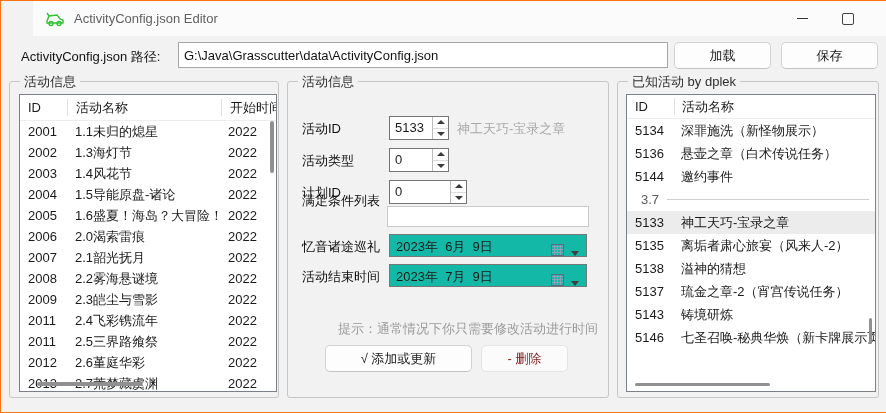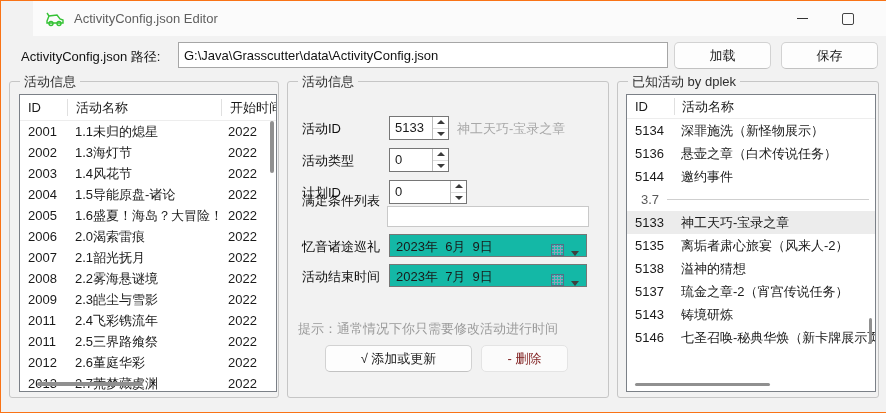--- a/index.html
+++ b/index.html
@@ -81,21 +81,21 @@
   .datebox{position:absolute;left:101px;width:198px;height:23px;box-sizing:border-box;border:1px solid #767676;background:#14b8a6;
     display:flex;align-items:flex-end;padding-left:6px;}
   #date-start{top:152px;} #date-end{top:182px;}
   .date-val{flex:1 1 auto;white-space:pre;}
   .cal-icon{flex:0 0 auto;width:13px;height:12px;border:1px solid #596b85;box-sizing:border-box;
     background:
       repeating-linear-gradient(90deg,transparent 0 2px,#8ea0b8 2px 3px),
       repeating-linear-gradient(0deg,transparent 0 2px,#8ea0b8 2px 3px);}
   .dd-arrow{flex:0 0 auto;width:0;height:0;border-left:4px solid transparent;border-right:4px solid transparent;
     border-top:5px solid #3f3f3f;margin:0 7px 0 7px;}
-  #hint{position:absolute;left:10px;top:238px;width:300px;text-align:left;color:#9b9b9b;}
+  #hint{position:absolute;left:10px;top:238px;width:300px;text-align:right;color:#9b9b9b;}
   #btn-add{position:absolute;left:37px;top:263px;width:147px;height:27px;}
   #btn-del{position:absolute;left:193px;top:263px;width:87px;height:27px;
     color:#7f1d1d;border-color:#e4e4e4;background:#fbfbfb;}
 </style>
 </head>
 <body>
 
 <div class="window">
 
   <div class="titlebar">

